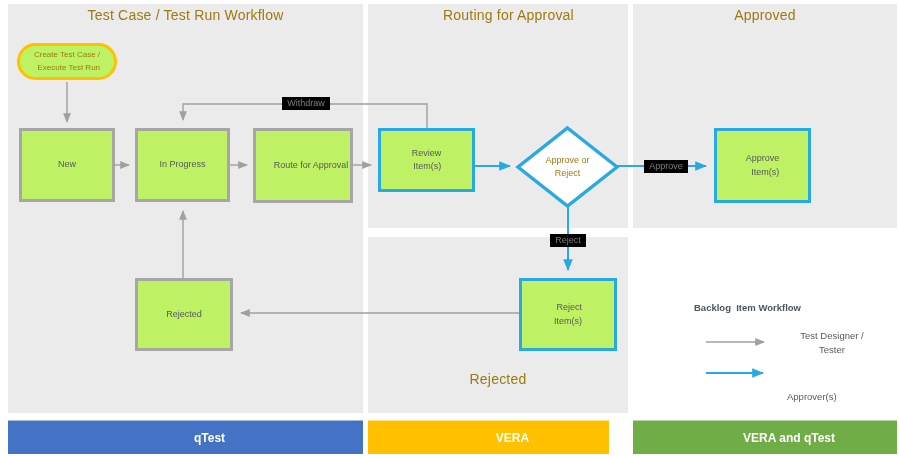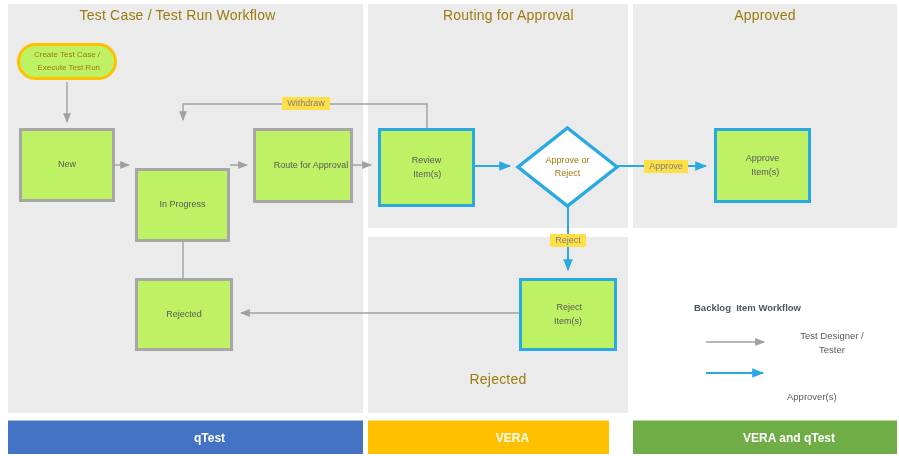--- a/index.html
+++ b/index.html
@@ -10,21 +10,21 @@
   .panel{position:absolute;background:var(--panel);z-index:0;}
   #panel-left{left:8px;top:4px;width:355px;height:409px;}
   #panel-midtop{left:368px;top:4px;width:260px;height:224px;}
   #panel-midbot{left:368px;top:237px;width:260px;height:176px;}
   #panel-righttop{left:633px;top:4px;width:264px;height:224px;}
 
   .lane-title{
     position:absolute;z-index:3;text-align:center;color:var(--gold);
     font-size:14px;letter-spacing:.2px;
   }
-  #title-left{left:0;top:7px;width:355px;}
+  #title-left{left:8px;top:7px;width:355px;}
   #title-middle{left:348px;top:7px;width:297px;padding-left:12px;}
   #title-right{left:633px;top:7px;width:264px;}
   #title-rejected{left:368px;top:371px;width:260px;}
 
   svg.wires{position:absolute;left:0;top:0;z-index:1;}
   .edge{fill:none;}
   .edge.g{stroke:var(--gray-line);stroke-width:1.4px;}
   .edge.b{stroke:var(--blue);stroke-width:2px;}
   .mk-g{fill:var(--gray-line);}
   .mk-b{fill:var(--blue);}
@@ -34,36 +34,36 @@
     border:3px solid var(--gray-border);
     display:flex;align-items:center;justify-content:center;text-align:right;
     color:var(--node-text);font-size:9px;line-height:1.5;white-space:pre-line;
   }
   .node.blue{border-color:var(--blue);}
   #node-start{
     left:17px;top:43px;width:100px;height:37px;border:3px solid var(--oval-border);
     border-radius:19px;font-size:8px;line-height:1.55;color:var(--gold);
   }
   #node-new{left:19px;top:128px;width:96px;height:74px;}
-  #node-inprogress{left:135px;top:128px;width:95px;height:74px;margin-top:40px;}
+  #node-inprogress{left:135px;top:128px;width:95px;height:74px;}
   #node-route{left:253px;top:128px;width:100px;height:75px;padding-left:16px;}
-  #node-review{left:378px;top:128px;width:97px;height:79px;}
+  #node-review{left:378px;top:128px;width:97px;height:64px;}
   #node-approve{left:714px;top:128px;width:97px;height:75px;}
   #node-rejectitem{left:519px;top:278px;width:98px;height:73px;}
   #node-rejected{left:135px;top:278px;width:98px;height:73px;}
 
   #diamond-wrap{position:absolute;left:514px;top:124px;width:107px;height:86px;z-index:2;}
   #diamond-wrap svg{display:block;}
   #diamond-label{
     position:absolute;inset:0;display:flex;align-items:center;justify-content:center;
     text-align:center;color:var(--gold);font-size:9px;line-height:1.5;white-space:pre-line;
   }
 
   .edge-label{
-    position:absolute;z-index:3;background:#fde047;color:var(--edge-label);
+    position:absolute;z-index:3;background:#000000;color:var(--edge-label);
     font-size:9px;text-align:center;line-height:13px;height:13px;
   }
   #lbl-withdraw{left:282px;top:97px;width:48px;}
   #lbl-approve{left:644px;top:160px;width:44px;}
   #lbl-reject{left:550px;top:234px;width:36px;}
 
   .legend-text{position:absolute;z-index:3;color:var(--node-text);font-size:9.5px;line-height:1.45;white-space:pre-line;}
   #legend-title{left:694px;top:301px;width:160px;font-weight:bold;color:var(--legend-title);white-space:pre;}
   #legend-designer{left:787px;top:329px;width:90px;text-align:center;}
   #legend-approver{left:787px;top:366px;width:90px;margin-top:24px;}

